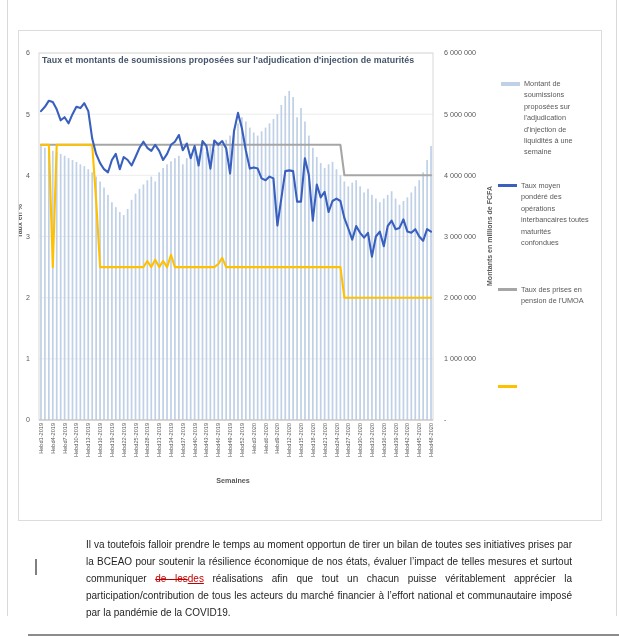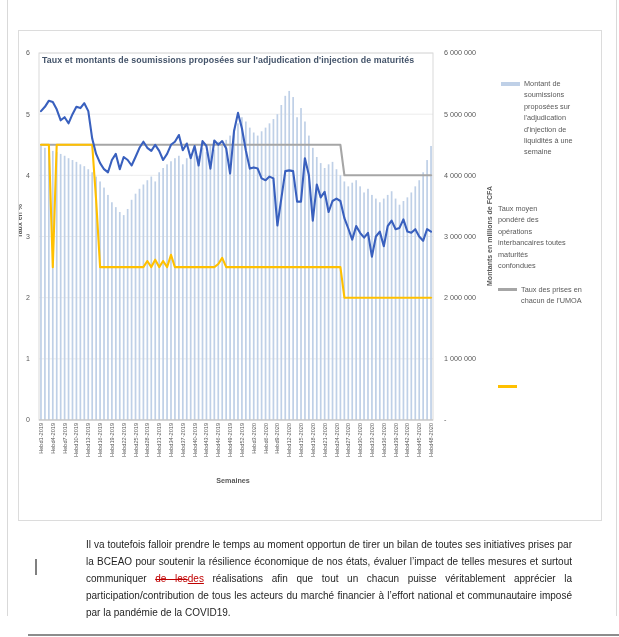--- a/index.html
+++ b/index.html
@@ -204,27 +204,27 @@
         <text x="0" y="0" font-size="7px" fill="#595959" text-anchor="middle" font-family="&quot;Liberation Sans&quot;,sans-serif" font-weight="bold" transform="translate(3,190) rotate(-90)">Taux en %</text>
         <text x="0" y="0" font-size="7px" fill="#595959" text-anchor="middle" font-family="&quot;Liberation Sans&quot;,sans-serif" font-weight="bold" transform="translate(473,205) rotate(-90)">Montants en millions de FCFA</text>
         <text x="214" y="452" font-size="7.2px" fill="#595959" text-anchor="middle" font-family="&quot;Liberation Sans&quot;,sans-serif" font-weight="bold">Semaines</text>
       </svg>
     <div id="chart-title" style="color: rgb(68, 84, 106);">Taux et montants de soumissions proposées sur l'adjudication d'injection de maturités</div>
     <div id="legend">
         <div class="legend-row" style="top: 47px; justify-content: flex-end;">
           <div class="legend-swatch" style="height: 4px; background: rgb(191, 208, 231);"></div>
           <div class="legend-text">Montant de soumissions proposées sur l'adjudication d'injection de liquidités à une semaine</div>
         </div>
-        <div class="legend-row" style="top: 149px; flex-direction: column;">
+        <div class="legend-row" style="top: 149px;">
           <div class="legend-swatch" style="height: 2.5px; background: rgb(57, 96, 190);"></div>
           <div class="legend-text">Taux moyen pondéré des opérations interbancaires toutes maturités confondues</div>
         </div>
         <div class="legend-row" style="top: 253px;">
           <div class="legend-swatch" style="height: 2.5px; background: rgb(166, 166, 166);"></div>
-          <div class="legend-text">Taux des prises en chacun de l'UMOA</div>
+          <div class="legend-text">Taux des prises en pension de l'UMOA</div>
         </div>
         <div class="legend-row" style="top: 350px;">
           <div class="legend-swatch" style="height: 2.5px; background: rgb(255, 192, 0);"></div>
         </div>
       </div>
   </div>
 
   <div id="change-bar"></div>
 
   <p id="paragraph"><span>Il va toutefois falloir prendre le temps au moment opportun de tirer un bilan de toutes ses initiatives prises par la BCEAO pour soutenir la résilience économique de nos états, évaluer l’impact de telles mesures et surtout communiquer </span><span class="del" style="color: rgb(192, 0, 0);">de les</span><span class="ins" style="color: rgb(192, 0, 0);">des</span><span> réalisations afin que tout un chacun puisse véritablement apprécier la participation/contribution de tous les acteurs du marché financier à l’effort national et communautaire imposé par la pandémie de la COVID19.</span></p>

